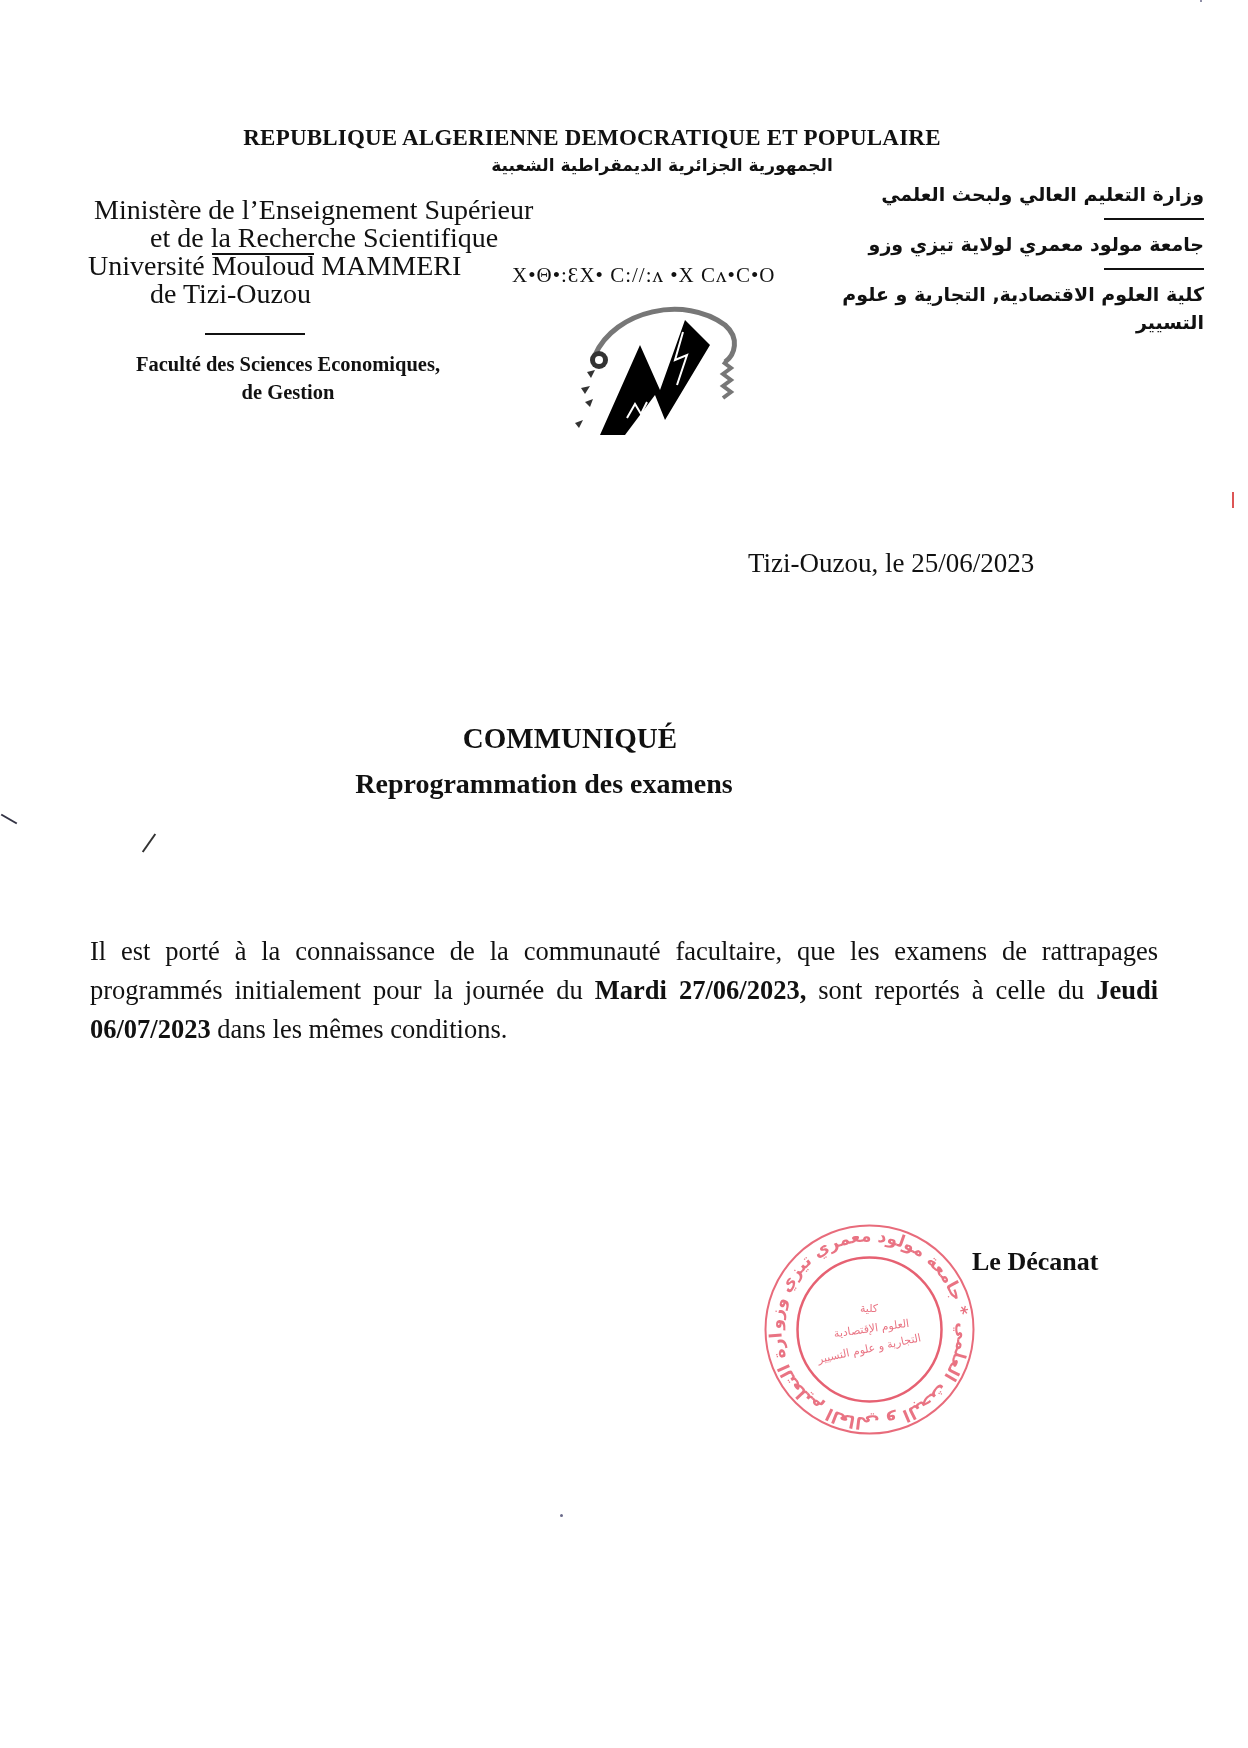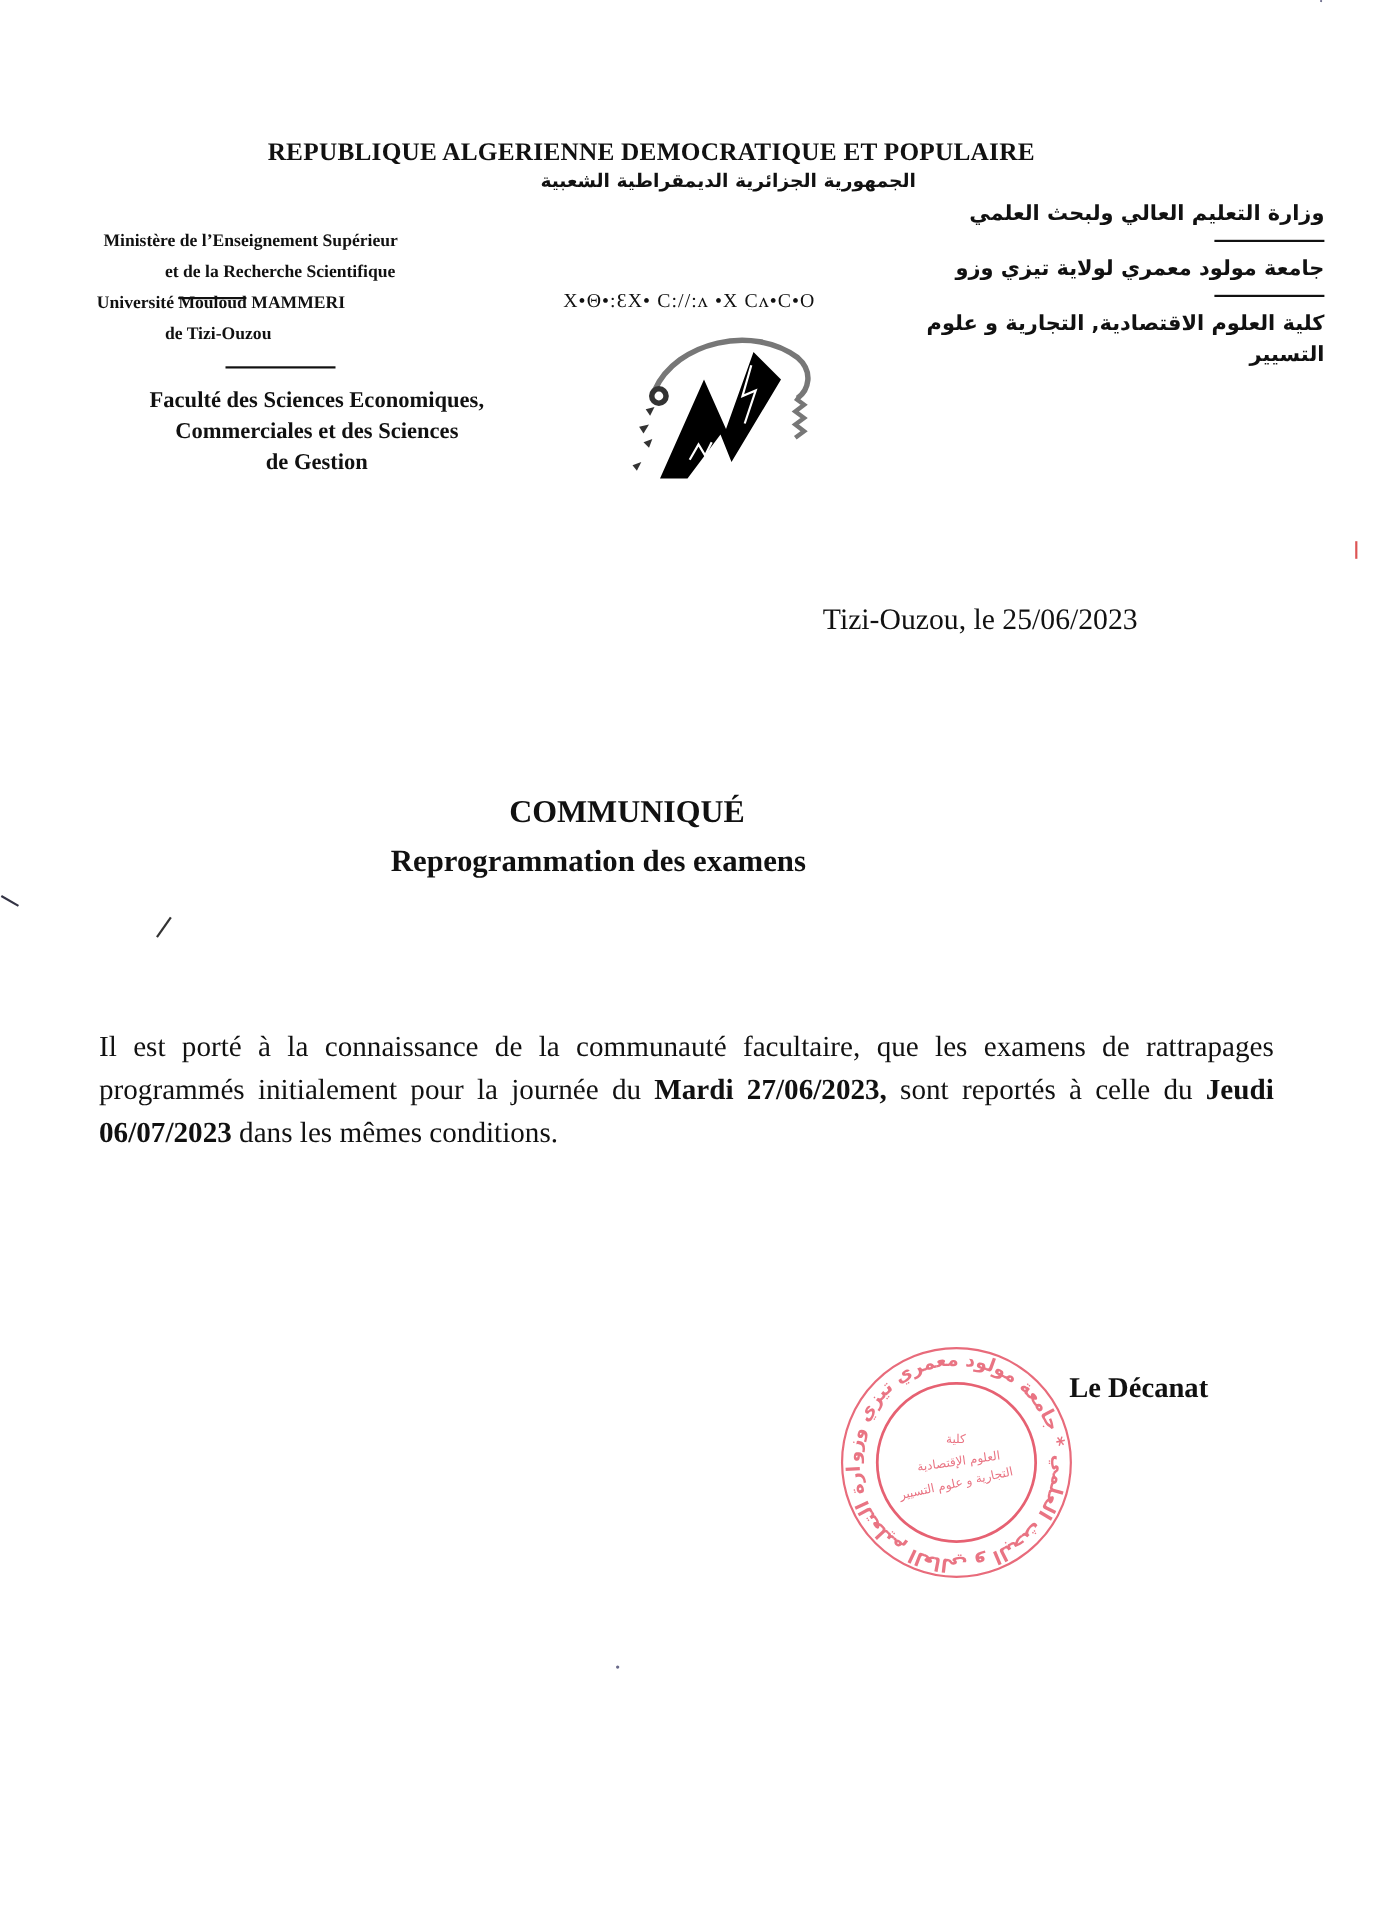--- a/index.html
+++ b/index.html
@@ -5,28 +5,28 @@
   html, body { margin: 0; padding: 0; background: #ffffff; }
   body { width: 1248px; height: 1748px; position: relative; overflow: hidden; color: #111; }
   .abs { position: absolute; }
   .times { font-family: "Liberation Serif", "DejaVu Serif", serif; }
   .bookman { font-family: Liberation Serif, serif; }
   .arabic { font-family: "DejaVu Sans", "Liberation Sans", sans-serif; direction: rtl; font-weight: bold; }
 
   .rep-title { top: 125px; left: 0; width: 1184px; text-align: center; font-size: 23px; font-weight: bold; letter-spacing: 0.2px; }
   .rep-title-ar { top: 155px; left: 0; width: 1248px; text-align: center; font-size: 17px; margin-left: 38px; }
 
-  .left-block { left: 78px; top: 206px; width: 460px; font-size: 16px; font-weight: bold; line-height: 28px; }
+  .left-block { left: 78px; top: 196px; width: 460px; font-size: 28px; font-weight: normal; line-height: 28px; }
   .left-block .line { white-space: nowrap; }
   .strike-over { position: relative; }
   .strike-over::before { content: ""; position: absolute; left: 0; right: 0; top: 3px; height: 1.5px; background: #111; }
   .left-rule { left: 205px; top: 333px; width: 100px; height: 2px; background: #111; }
   .faculty-block { left: 78px; top: 350px; width: 420px; font-size: 20.5px; font-weight: bold; line-height: 28px; text-align: center; }
 
-  .tifinagh { left: 512px; top: 263px; font-size: 18px; letter-spacing: 1px; white-space: nowrap; }
+  .tifinagh { left: 512px; top: 263px; font-size: 21px; letter-spacing: 1px; white-space: nowrap; }
 
   .logo { left: 565px; top: 300px; width: 185px; height: 140px; }
 
   .right-block { right: 44px; top: 180px; width: 340px; text-align: right; }
   .ar-line { font-size: 19px; line-height: 28px; white-space: nowrap; }
   .ar-rule { height: 2px; background: #111; width: 100px; margin: 10px 0 10px 0; margin-left: 100px; }
 
   .date { left: 748px; top: 548px; font-size: 27px; white-space: nowrap; }
 
   .title1 { top: 722px; left: 0; width: 1140px; text-align: center; font-size: 29px; font-weight: bold; }
@@ -50,21 +50,20 @@
   <div class="line" style="padding-left:16px;">Ministère de l’Enseignement Supérieur</div>
   <div class="line" style="padding-left:72px;">et de la Recherche Scientifique</div>
   <div class="line" style="padding-left:10px;">
     <span>Université </span><span class="strike-over">Mouloud</span><span> MAMMERI</span>
   </div>
   <div class="line" style="padding-left:72px;">de Tizi-Ouzou</div>
 </div>
 <div class="abs left-rule"></div>
 <div class="abs times faculty-block">
   <div>Faculté des Sciences Economiques,</div>
-  <div>Commerciales et des Sciences</div>
   <div>de Gestion</div>
 </div>
 
 <div class="abs times tifinagh">X•Θ•:ƐX•  C://:ʌ  •X  Cʌ•C•O</div>
 
 <div class="abs logo">
   <svg width="185" height="140" viewBox="0 0 185 140">
     <path d="M30 55 C 50 10, 120 -5, 160 25 C 175 38, 170 55, 160 62" fill="none" stroke="#777" stroke-width="5"></path>
     <path d="M158 62 l8 6 l-8 6 l8 6 l-8 6 l8 6 l-8 6" fill="none" stroke="#777" stroke-width="4"></path>
     <circle cx="34" cy="60" r="9" fill="#333"></circle>

